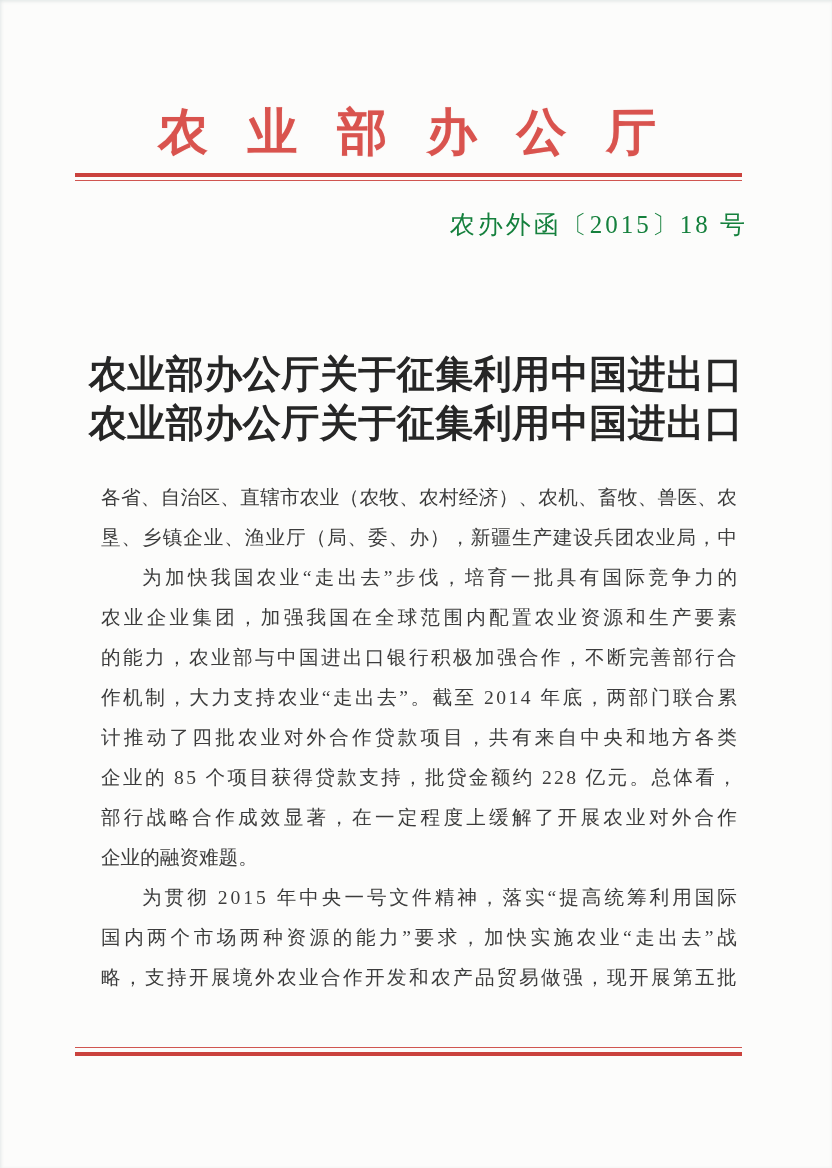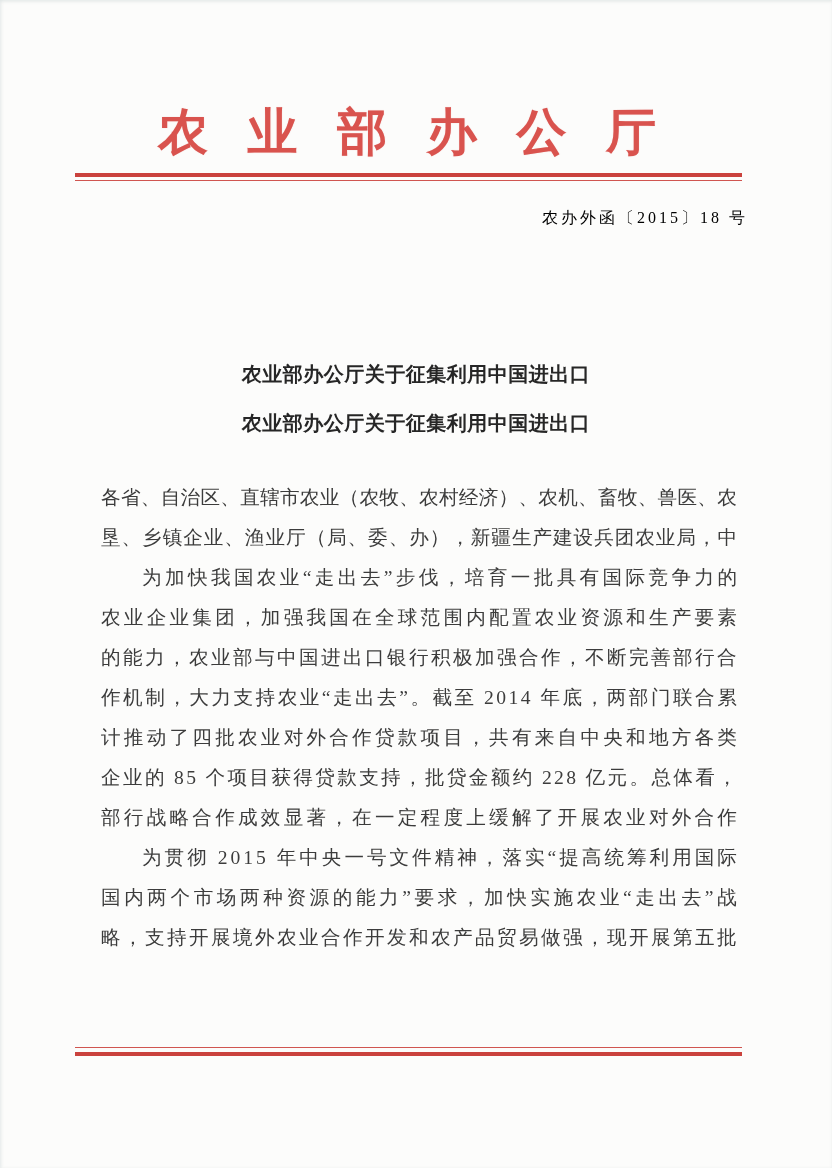--- a/index.html
+++ b/index.html
@@ -26,30 +26,30 @@
   
   .rule { position: absolute; left: 75px; width: 667px; }
   .rule-top-thick    { top: 173px;  height: 4px; background: #ca423d; }
   .rule-top-thin     { top: 180px;  height: 1px; background: #d05550; }
   .rule-bottom-thin  { top: 1047px; height: 1px; background: #d05550; }
   .rule-bottom-thick { top: 1052px; height: 4px; background: #ca423d; }
   
   .doc-number {
     position: absolute;
     top: 208px; right: 84px;
-    font-size: 16px; color: #000000;
+    font-size: 25px; color: #15803d;
     letter-spacing: 3px;
   }
   
   .title {
     position: absolute;
     top: 350px; left: 0; width: 832px;
     margin: 0;
     text-align: center;
-    font-size: 20px; font-weight: bold;
+    font-size: 38px; font-weight: bold;
     color: #262626;
     line-height: 49px;
     letter-spacing: 0.5px;
   }
   
   .body-block {
     position: absolute;
     top: 478px; left: 101px; width: 636px;
     color: #3c3c3c;
   }
@@ -368,20 +368,21 @@
         <span>了</span>
         <span>开</span>
         <span>展</span>
         <span>农</span>
         <span>业</span>
         <span>对</span>
         <span>外</span>
         <span>合</span>
         <span>作</span>
       </div>
+    <div class="bline">企业的融资难题。</div>
 
     <div class="bline jline indent">
         <span>为</span>
         <span>贯</span>
         <span>彻</span>
         <span> </span>
         <span>2</span>
         <span>0</span>
         <span>1</span>
         <span>5</span>

